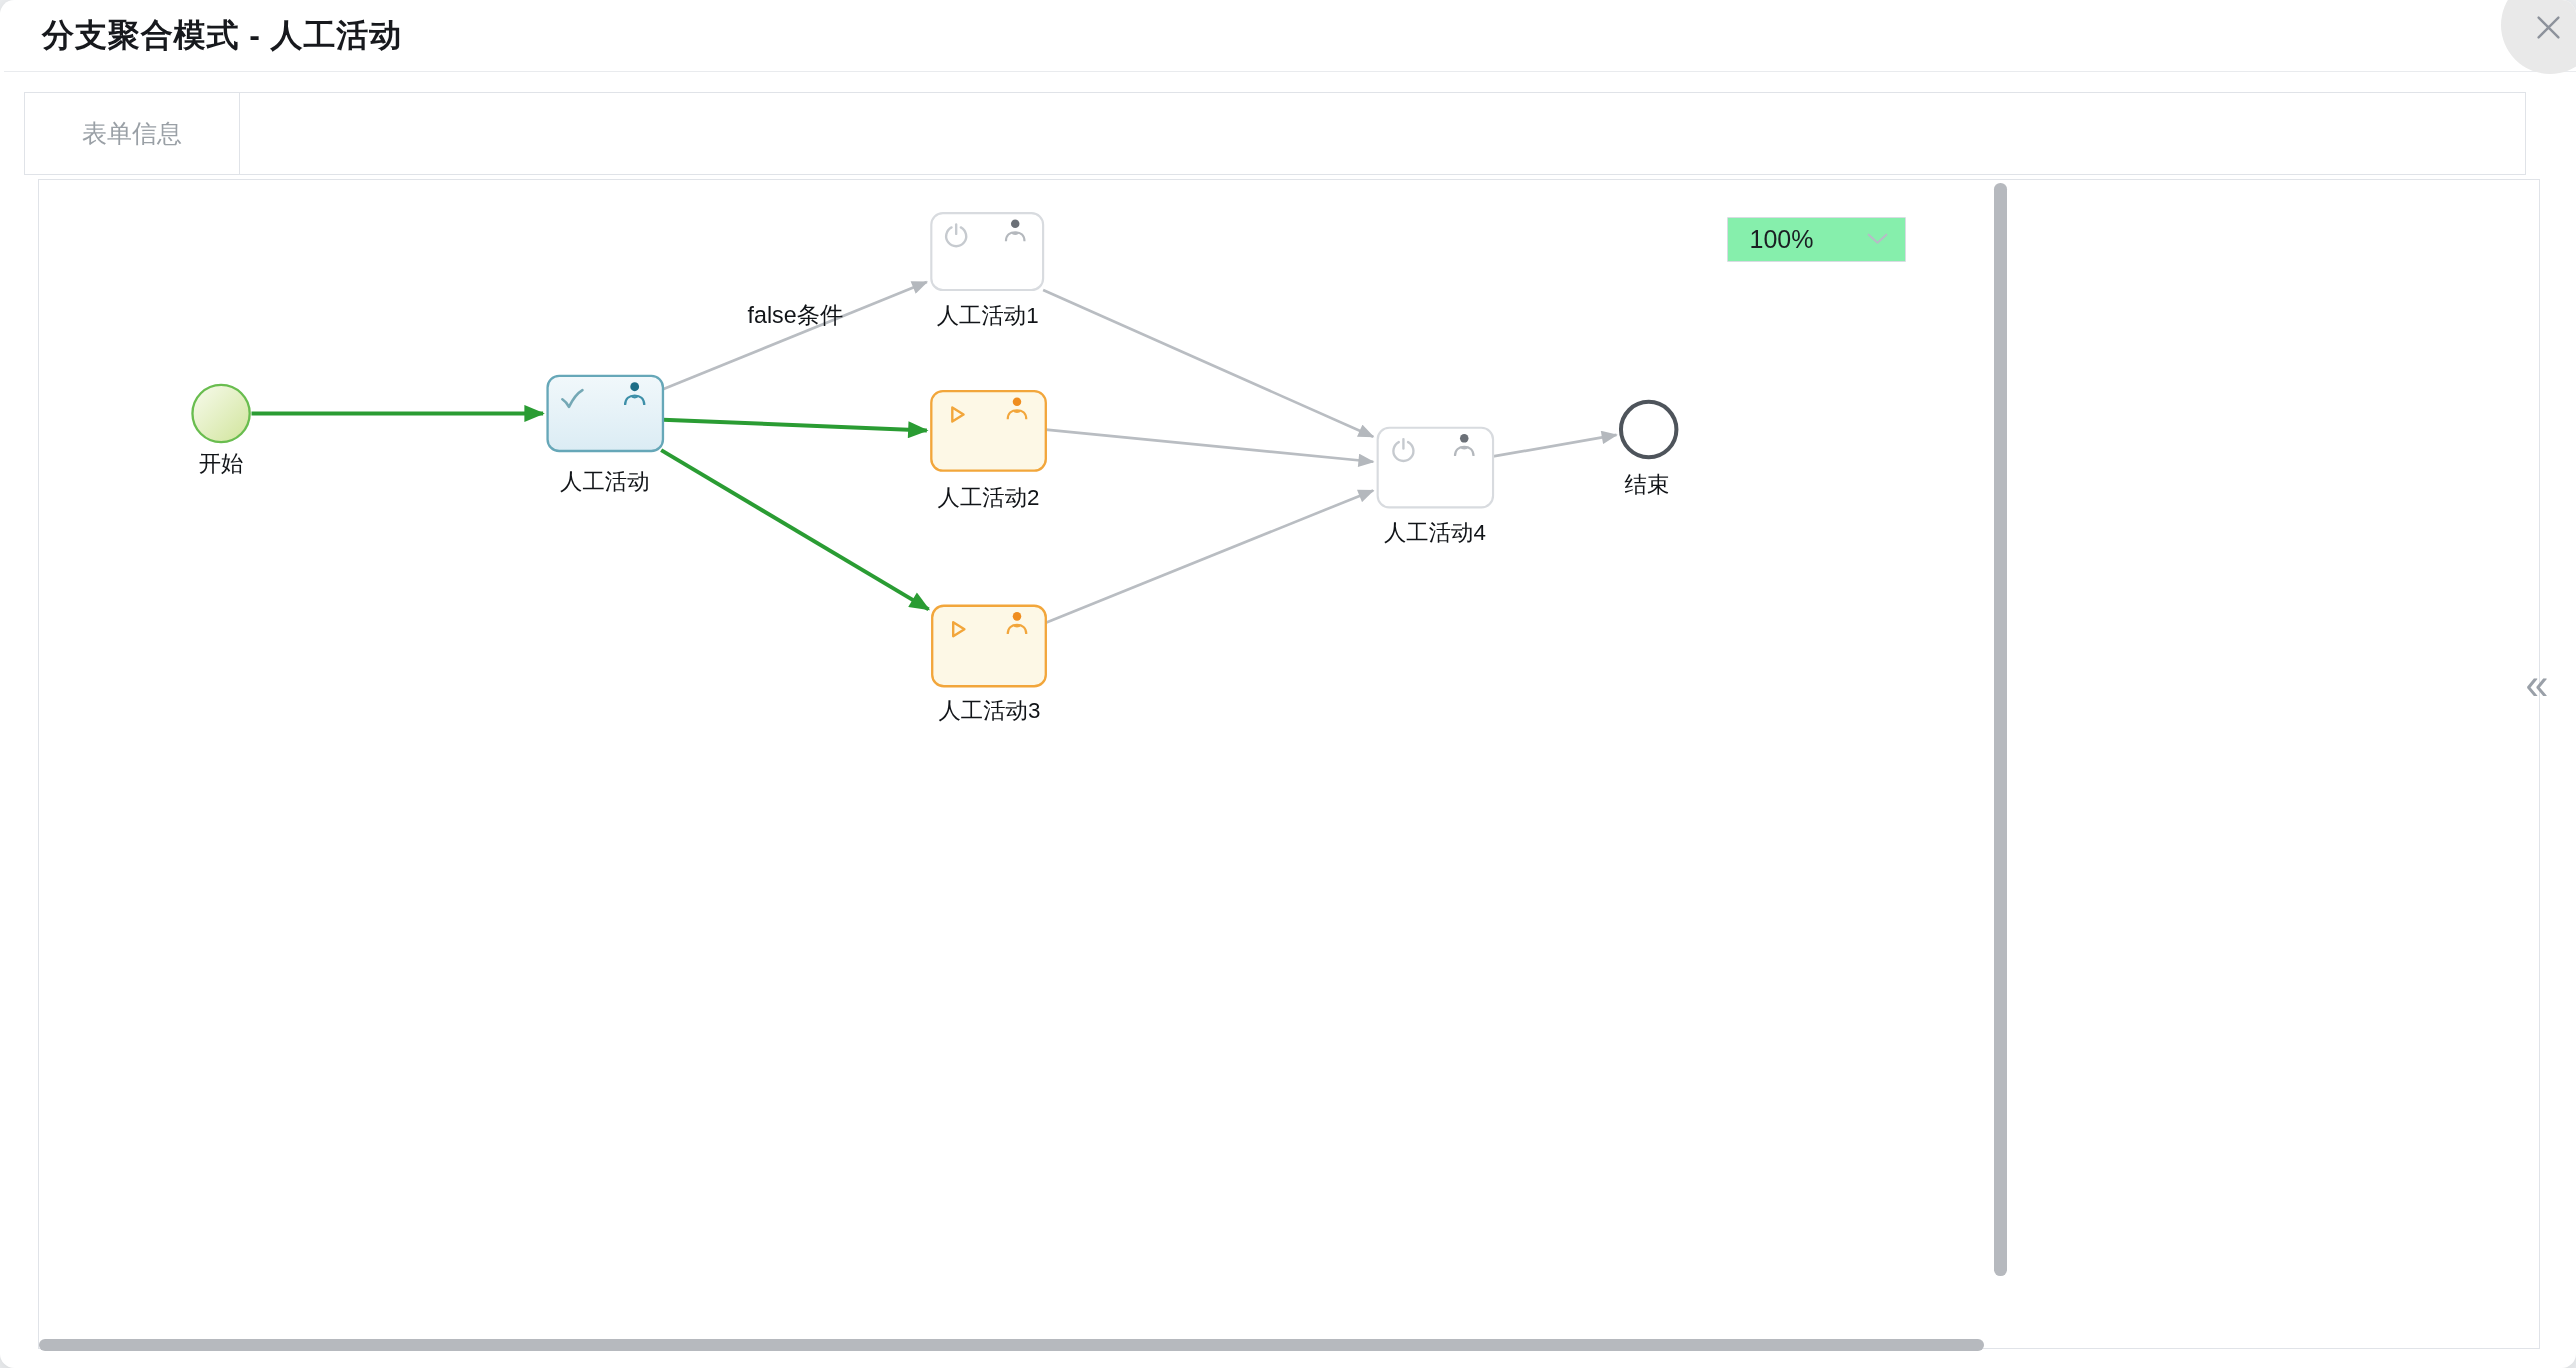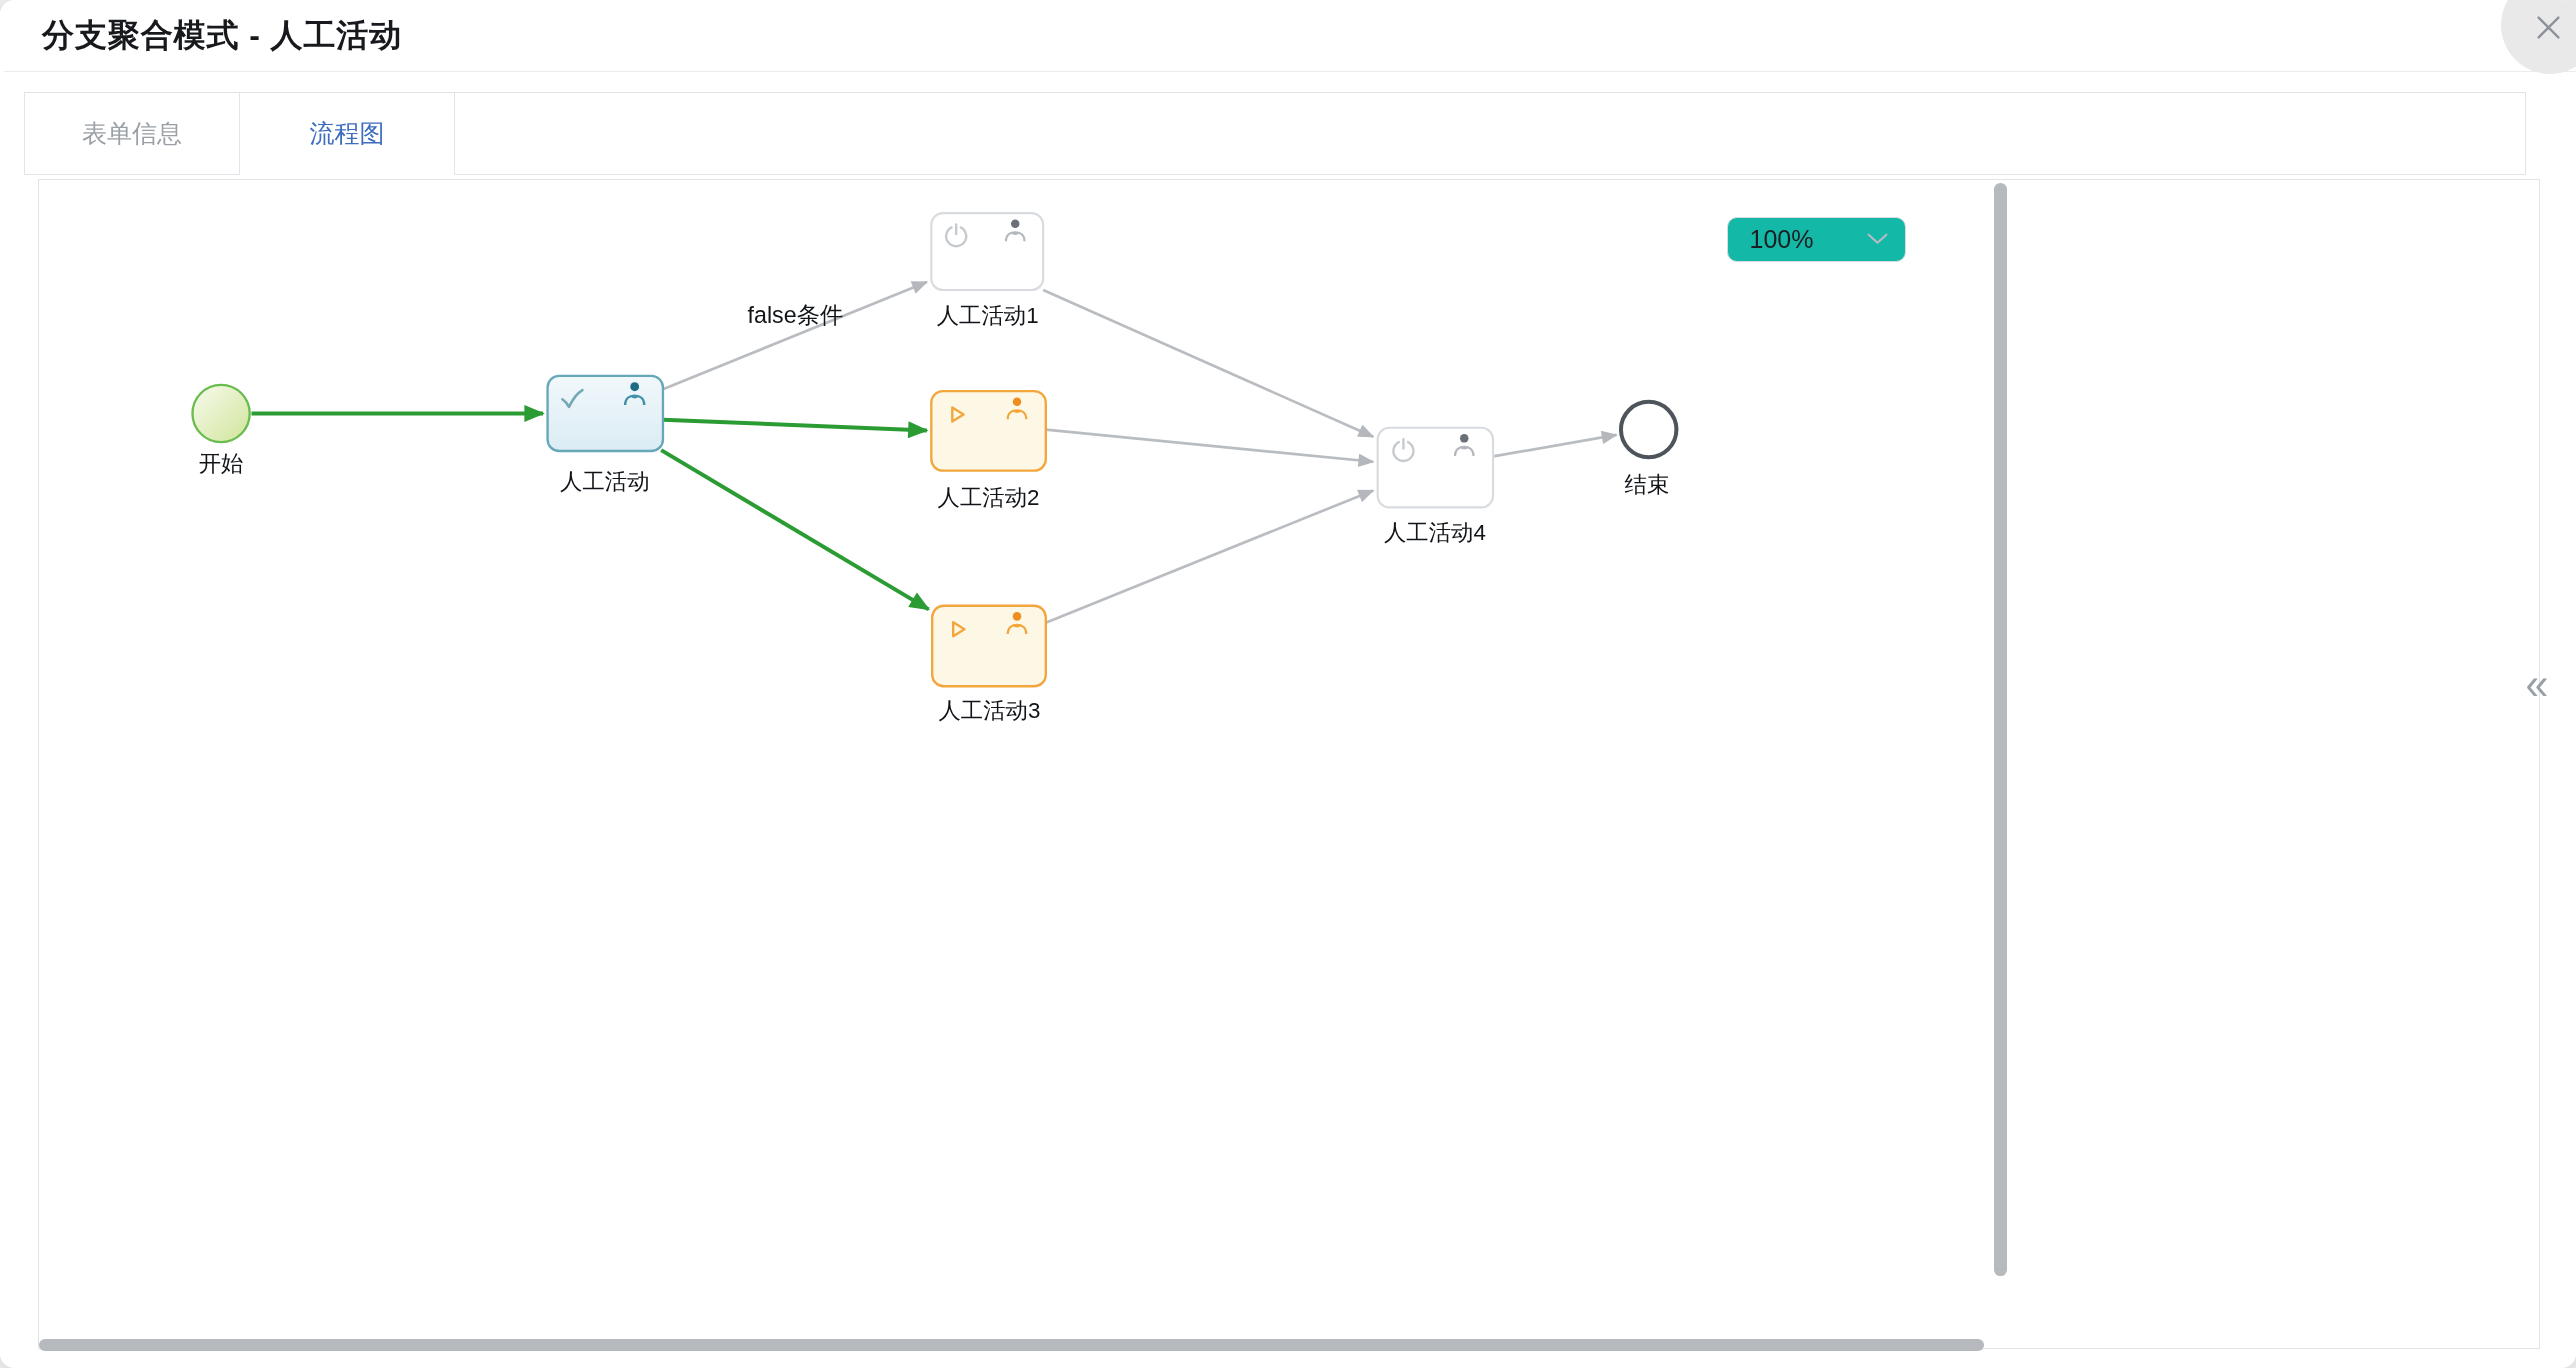--- a/index.html
+++ b/index.html
@@ -23,21 +23,21 @@
   .tab-filler{flex:1;border-bottom:1.8px solid #e0e3e8;}
   
   .panel{position:absolute;left:38px;top:179px;width:2502px;height:1170px;box-sizing:border-box;
          border:1.8px solid #e0e3e8;background:#fff;}
   .diagram{position:absolute;left:0;top:0;overflow:visible;}
   .diagram text{font-family:"Liberation Sans","DejaVu Sans",sans-serif;fill:#111418;}
   .node-label{font-size:25px;}
   .edge-label{font-size:26px;}
   
   .zoom-select{position:absolute;left:1727px;top:217px;width:179px;height:45px;box-sizing:border-box;
-               border:1.8px solid #d8dce2;border-radius:10px;background:#14b8a6;display:flex;align-items:center;
+               border:1.8px solid #d8dce2;border-radius:1px;background:#86efac;display:flex;align-items:center;
                padding:0 16px 0 21.5px;cursor:pointer;}
   .zoom-select .val{font-size:25px;color:#1b1e23;flex:1;}
   
   .vscroll{position:absolute;left:1994px;top:183px;width:12.5px;height:1093px;border-radius:6.3px;background:#b6b9be;}
   .hscroll{position:absolute;left:39px;top:1339px;width:1945px;height:11.6px;border-radius:6.3px;background:#b6b9be;}
   
   .collapse-btn{position:absolute;left:2512px;top:659px;width:50px;height:50px;display:flex;
                 align-items:center;justify-content:center;cursor:pointer;}
   .collapse-btn span{font-size:41px;color:#9aa0a8;line-height:1;transform:scaleY(1.1);}
 </style>
@@ -53,23 +53,20 @@
 
     <div class="close-btn">
       <svg width="27" height="27" viewBox="0 0 30 30">
         <path d="M4 4 L26 26 M26 4 L4 26" stroke="#8d929b" stroke-width="2.6" fill="none" stroke-linecap="round"></path>
       </svg>
     </div>
 
     <div class="tabbar">
       <div class="tab">
         <span>表单信息</span>
-      </div>
-      <div class="tab active">
-        <span>流程图</span>
       </div>
       <div class="tab-filler"></div>
     </div>
 
     <div class="panel">
       <svg class="diagram" width="2502" height="1170" viewBox="0 0 2796 1308">
         <defs>
           <linearGradient id="grad-start" x1="0" y1="0" x2="1" y2="1">
             <stop offset="0" stop-color="#f8fbee"></stop>
               <stop offset="1" stop-color="#d0e49a"></stop>

